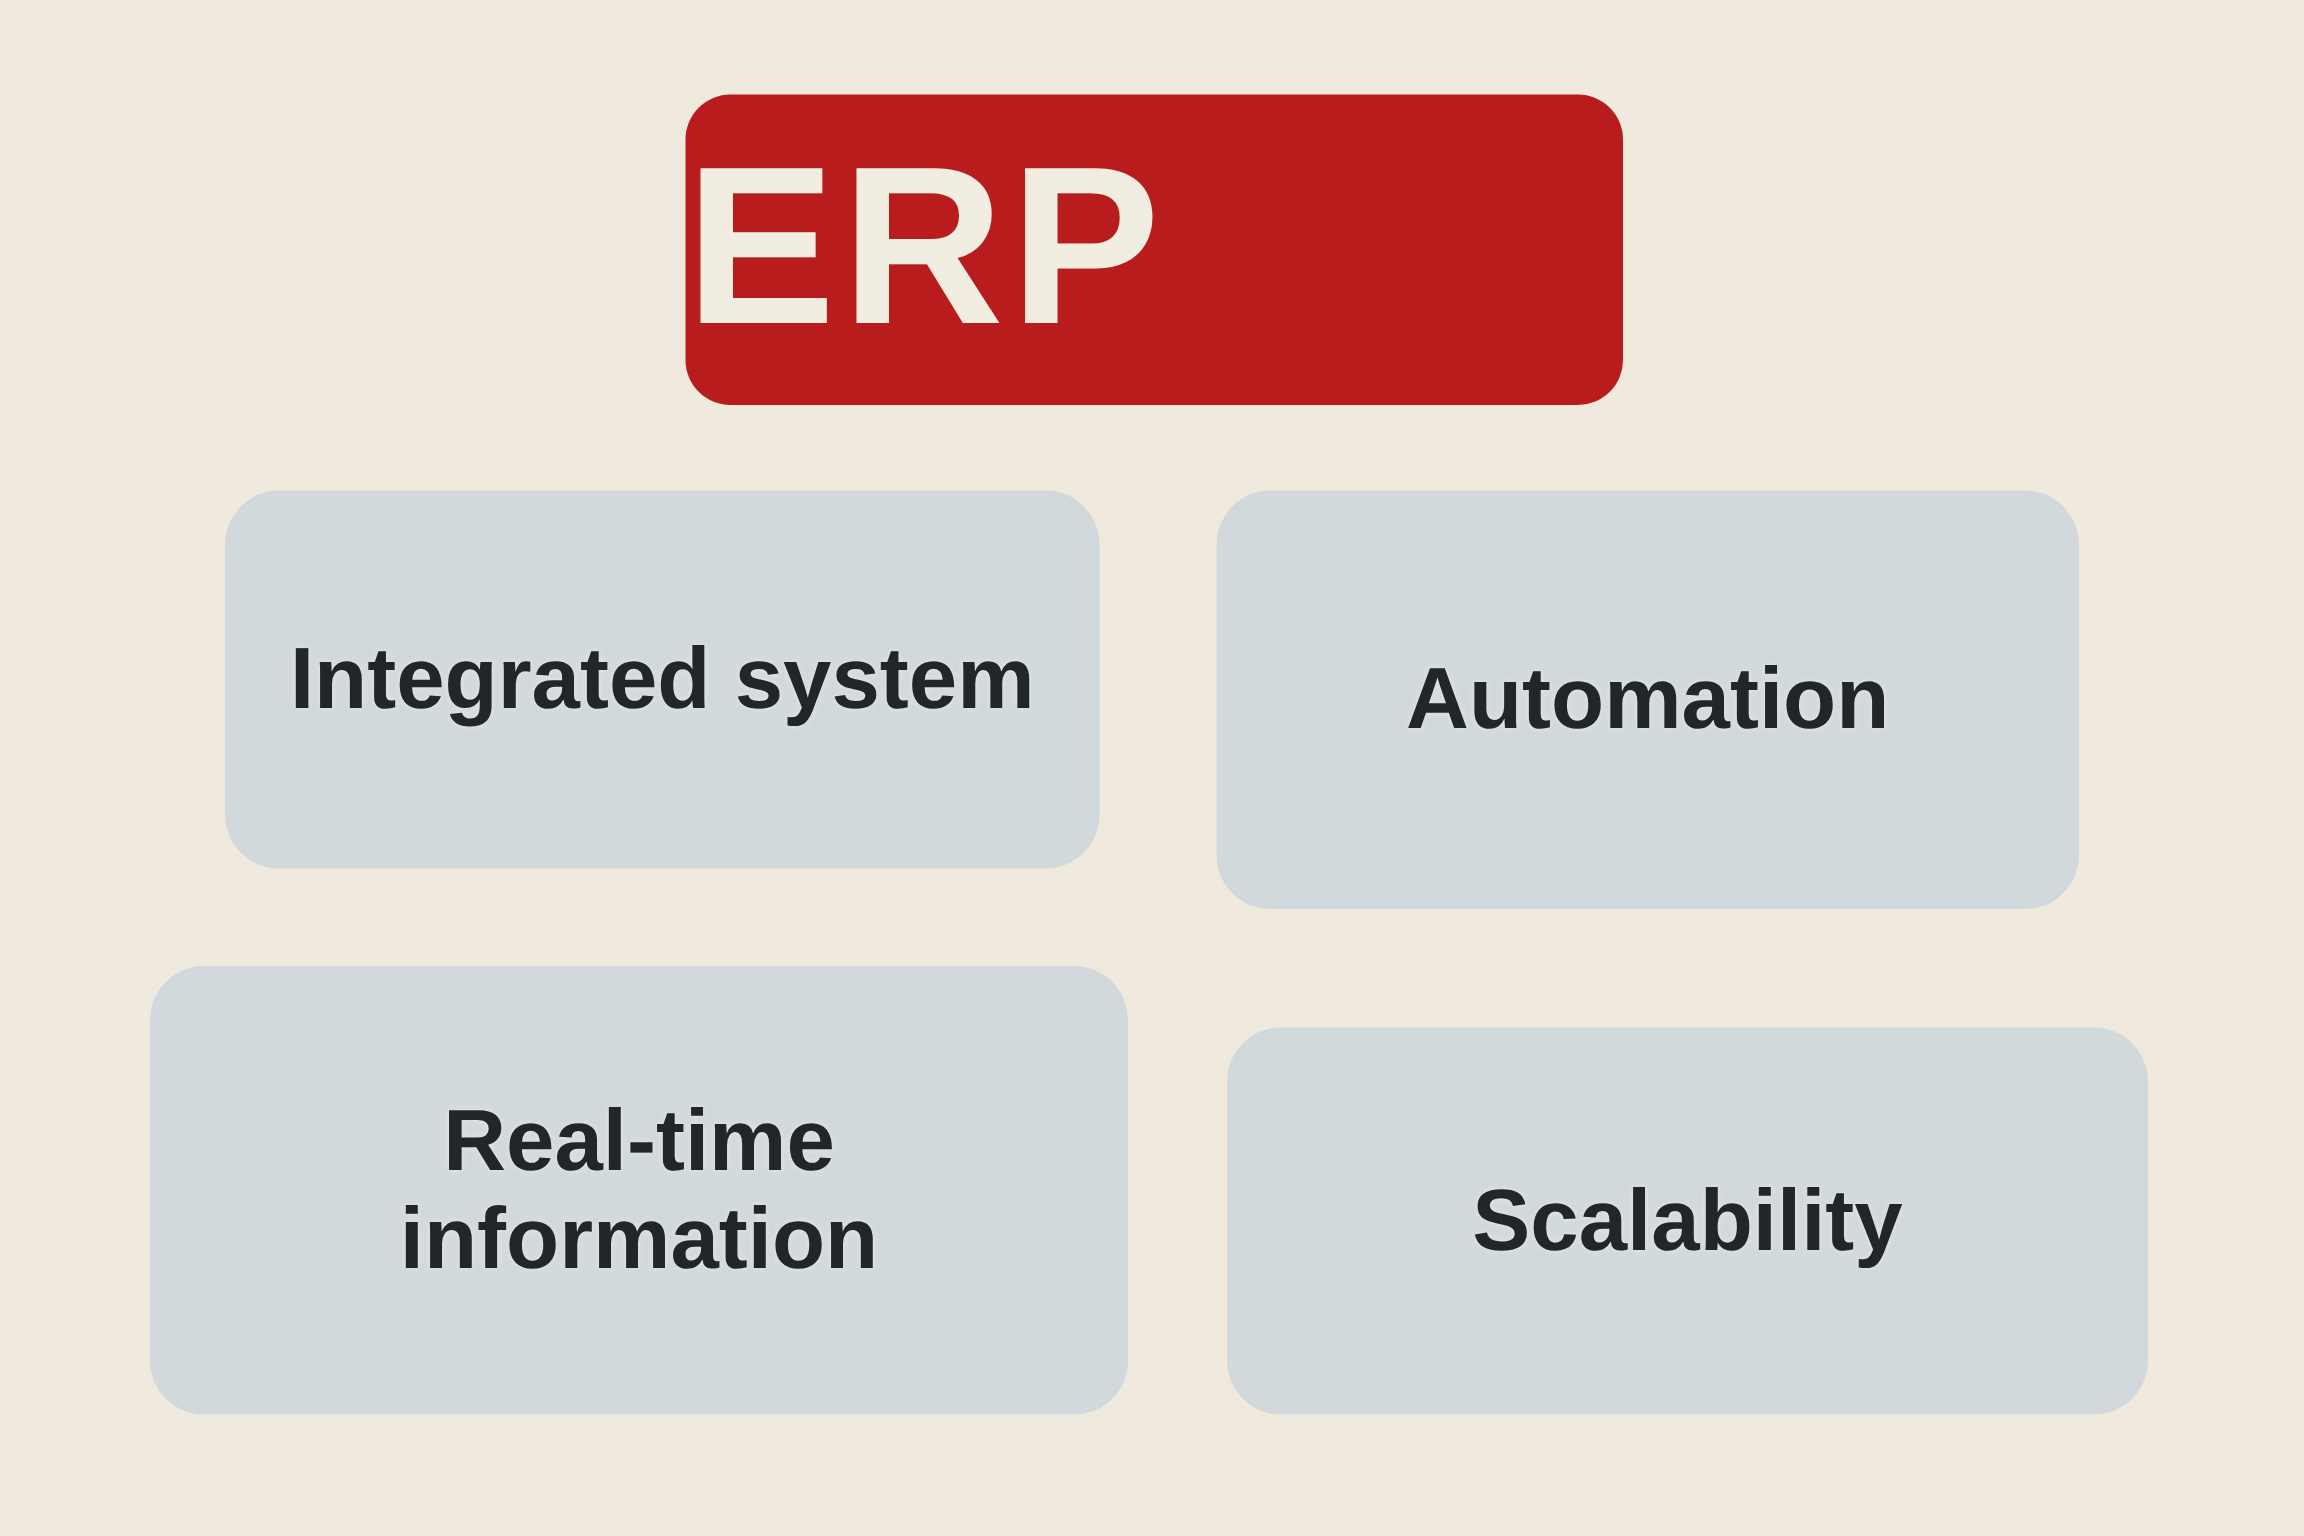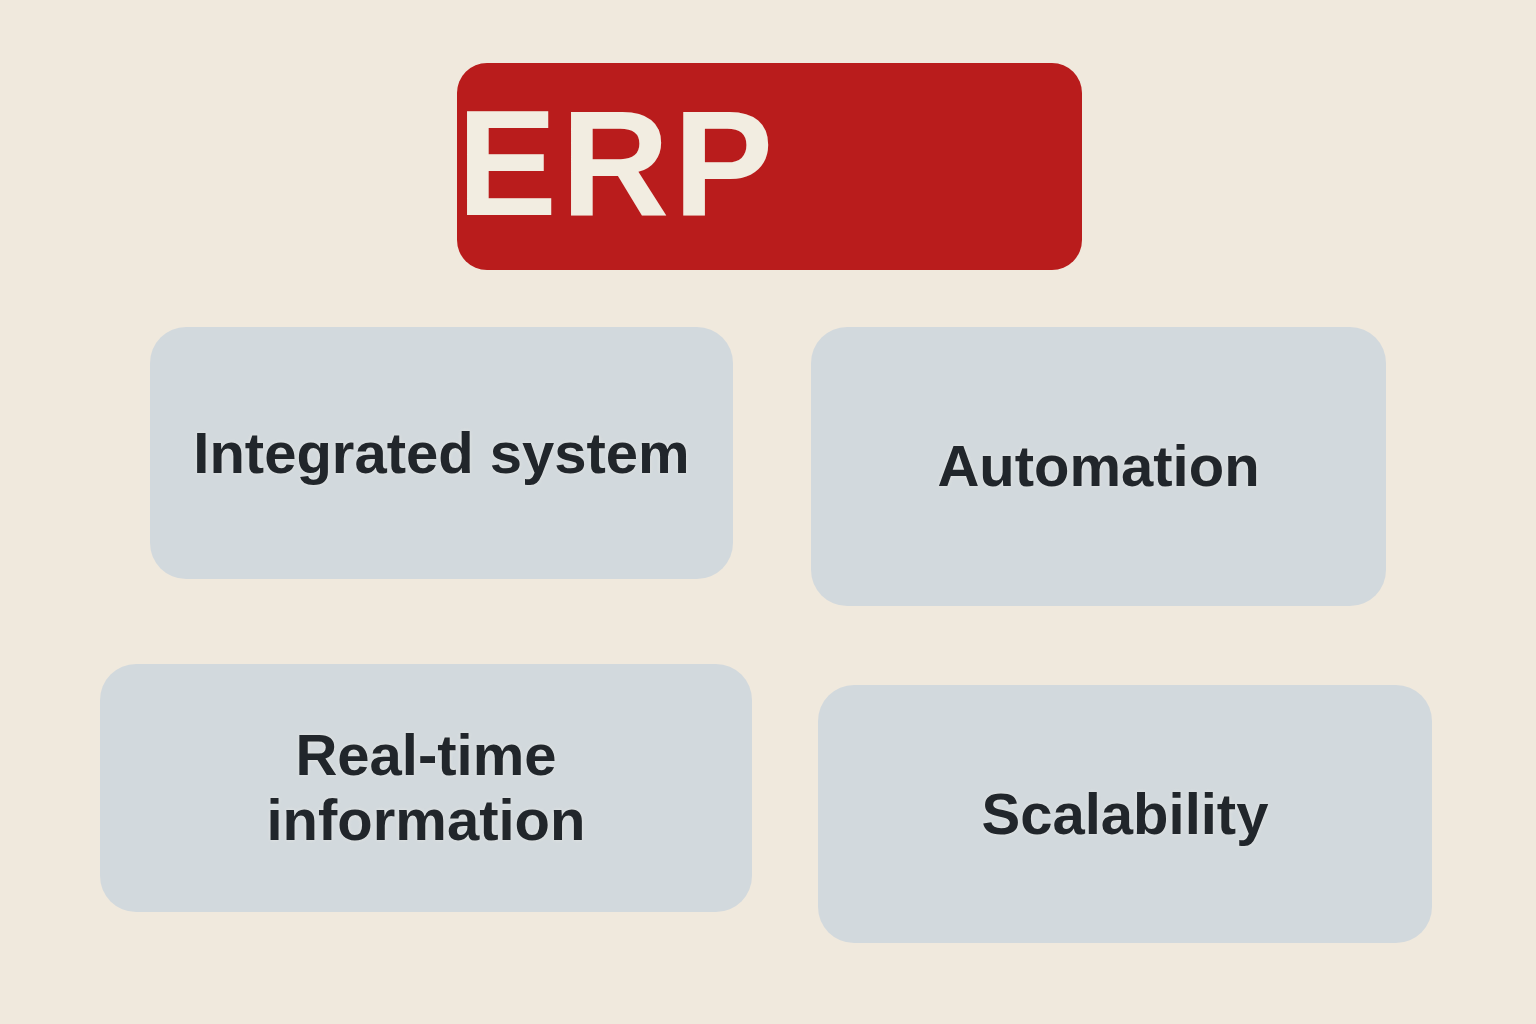--- a/index.html
+++ b/index.html
@@ -64,22 +64,21 @@
   .node-automation {
     left: 811px;
     top: 327px;
     width: 575px;
     height: 279px;
   }
   .node-realtime {
     left: 100px;
     top: 644px;
     width: 652px;
-    height: 248px;
-    margin-top: 20px;
+    height: 299px;
   }
   .node-scalability {
     left: 818px;
     top: 644px;
     width: 614px;
     height: 258px;
     margin-top: 41px;
   }
 </style>
 </head>

